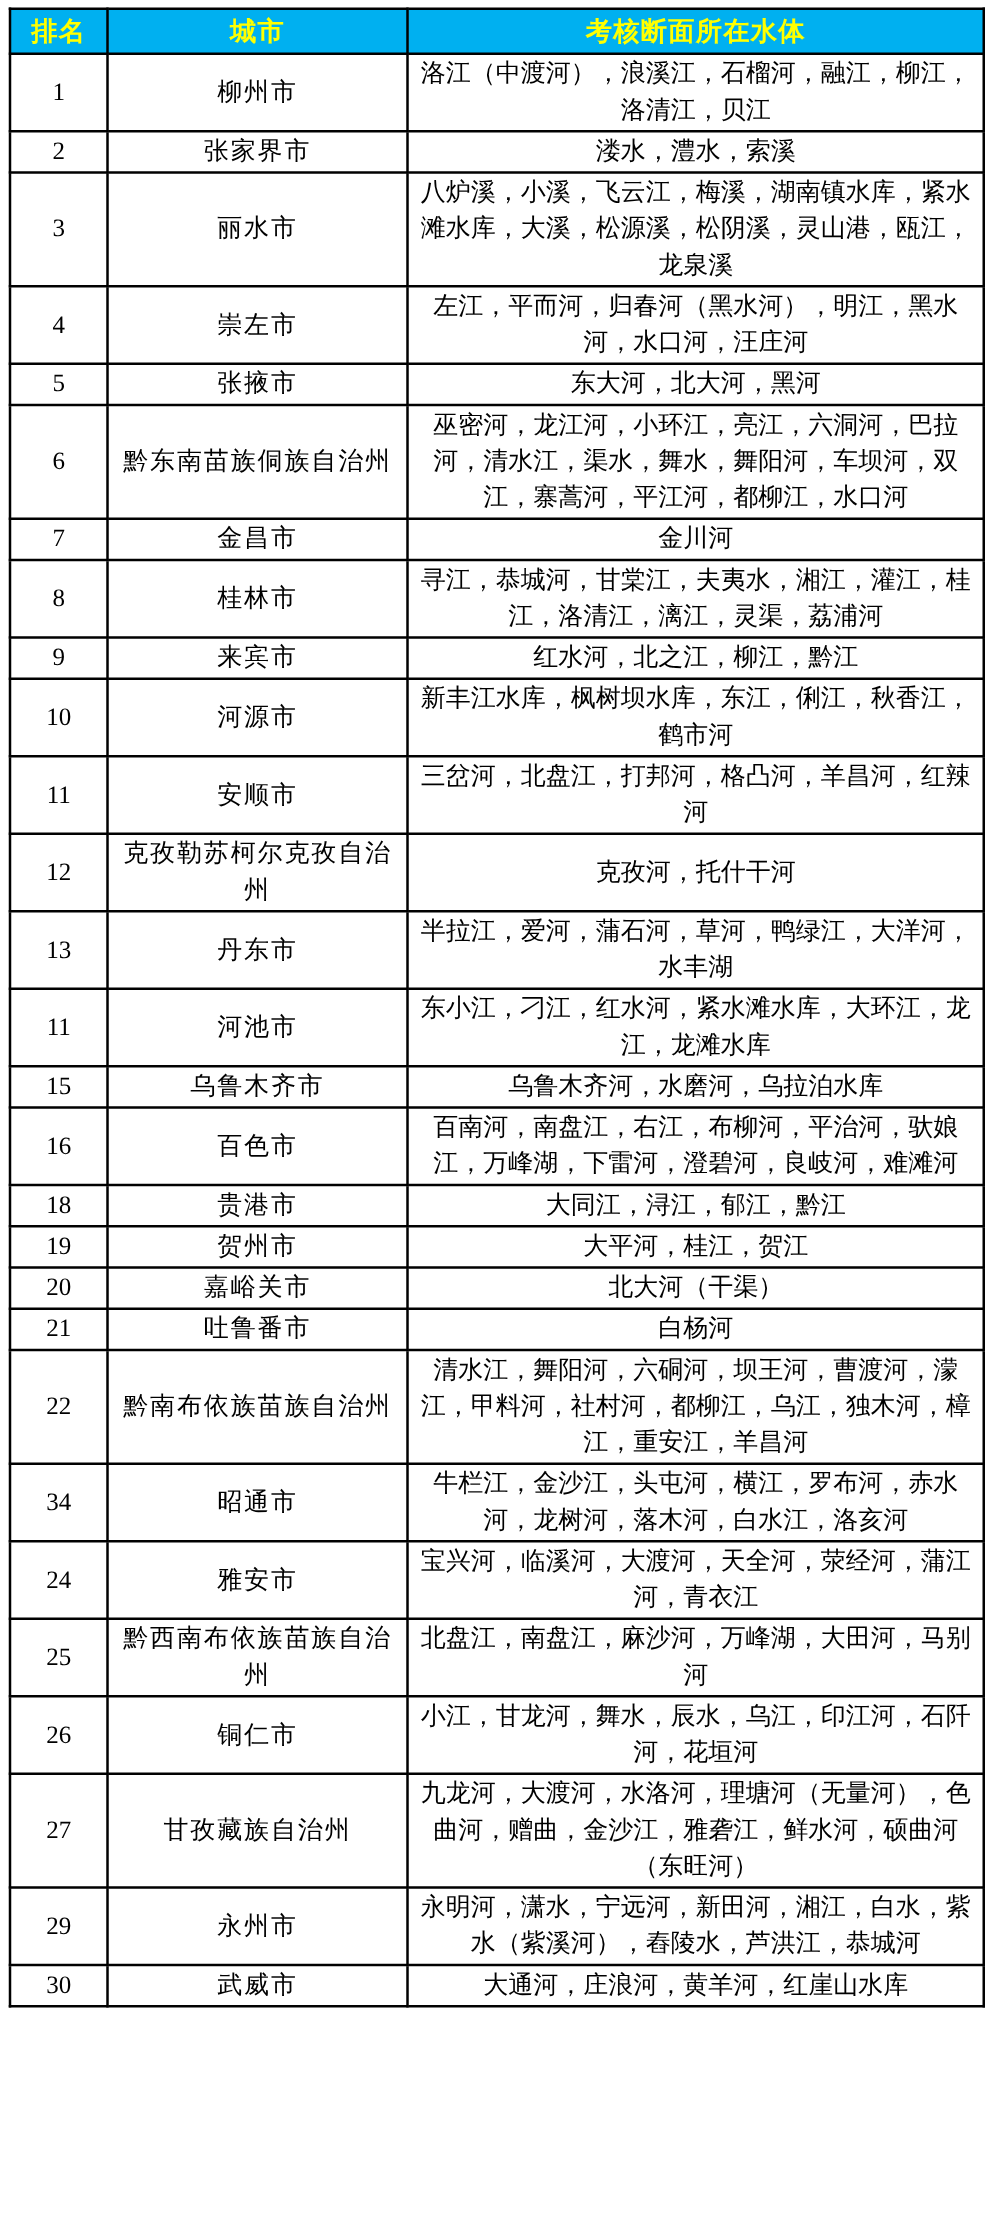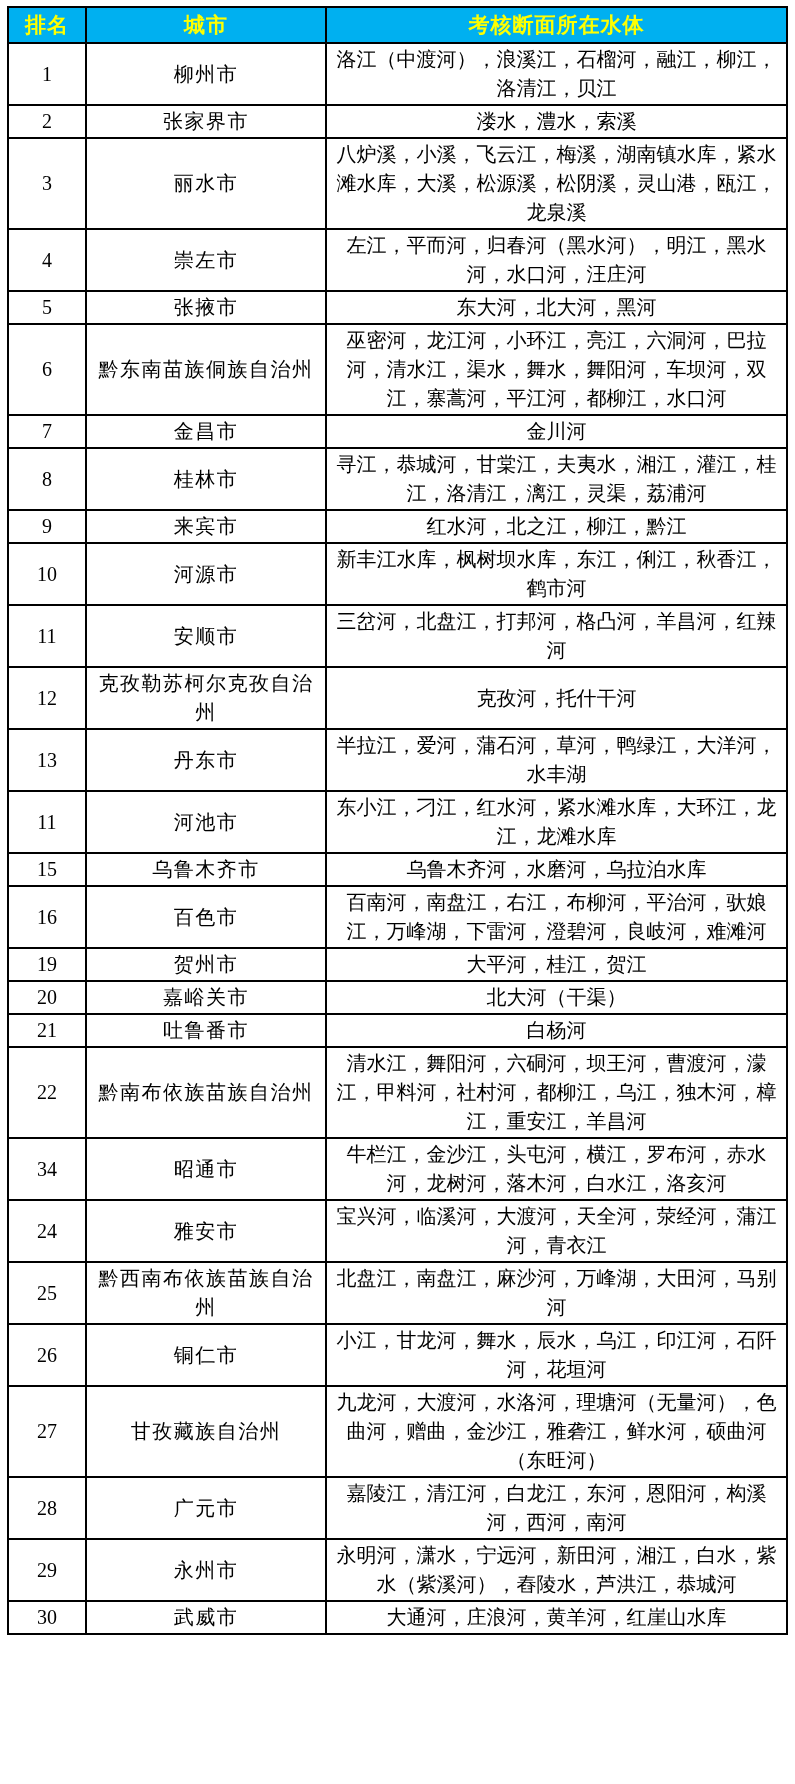--- a/index.html
+++ b/index.html
@@ -163,20 +163,25 @@
           <td class="cell-waters">乌鲁木齐河，水磨河，乌拉泊水库</td>
         </tr>
 
         <tr>
           <td class="cell-rank">16</td>
           <td class="cell-city">百色市</td>
           <td class="cell-waters">百南河，南盘江，右江，布柳河，平治河，驮娘江，万峰湖，下雷河，澄碧河，良岐河，难滩河</td>
         </tr>
 
 
+        <tr>
+          <td class="cell-rank">18</td>
+          <td class="cell-city">贵港市</td>
+          <td class="cell-waters">大同江，浔江，郁江，黔江</td>
+        </tr>
 
         <tr>
           <td class="cell-rank">19</td>
           <td class="cell-city">贺州市</td>
           <td class="cell-waters">大平河，桂江，贺江</td>
         </tr>
 
         <tr>
           <td class="cell-rank">20</td>
           <td class="cell-city">嘉峪关市</td>
@@ -218,25 +223,20 @@
           <td class="cell-city">铜仁市</td>
           <td class="cell-waters">小江，甘龙河，舞水，辰水，乌江，印江河，石阡河，花垣河</td>
         </tr>
 
         <tr>
           <td class="cell-rank">27</td>
           <td class="cell-city">甘孜藏族自治州</td>
           <td class="cell-waters">九龙河，大渡河，水洛河，理塘河（无量河），色曲河，赠曲，金沙江，雅砻江，鲜水河，硕曲河（东旺河）</td>
         </tr>
 
-        <tr>
-          <td class="cell-rank">28</td>
-          <td class="cell-city">广元市</td>
-          <td class="cell-waters">嘉陵江，清江河，白龙江，东河，恩阳河，构溪河，西河，南河</td>
-        </tr>
 
         <tr>
           <td class="cell-rank">29</td>
           <td class="cell-city">永州市</td>
           <td class="cell-waters">永明河，潇水，宁远河，新田河，湘江，白水，紫水（紫溪河），舂陵水，芦洪江，恭城河</td>
         </tr>
 
         <tr>
           <td class="cell-rank">30</td>
           <td class="cell-city">武威市</td>

